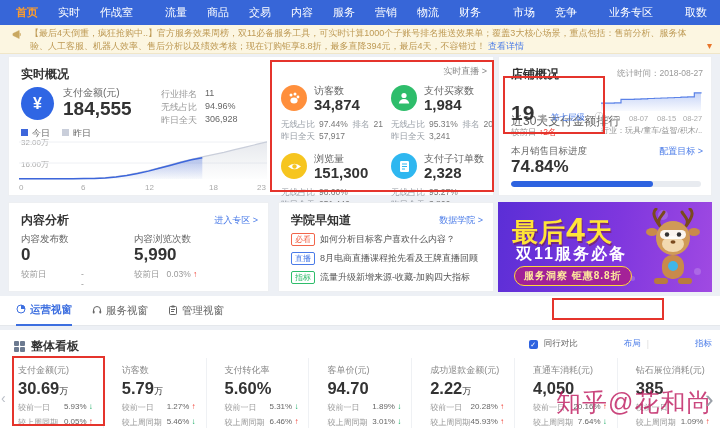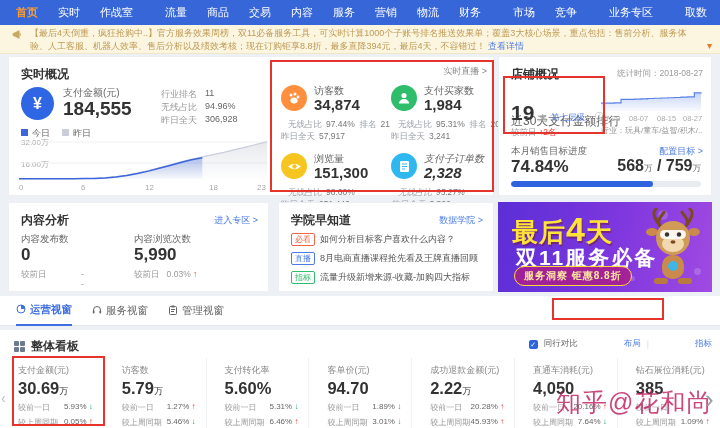--- a/index.html
+++ b/index.html
@@ -47,25 +47,25 @@
   #rt-chart { left:10px; top:82px; }
   .ytick { font-size:8px; color:#aaa; }
   .xtick { font-size:8px; color:#aaa; position:absolute; top:126px; }
 
   
   .tile { position:absolute; width:106px; height:62px; }
   .tile-circle { position:absolute; left:0; top:2px; width:26px; height:26px; border-radius:50%;
     display:flex; align-items:center; justify-content:center; }
   .tile-label { position:absolute; left:33px; top:1px; font-size:10px; color:#666; white-space:nowrap; }
   .tile-value { position:absolute; left:33px; top:13px; font-size:15px; font-weight:bold; color:#333; }
-  .tile-l1 { position:absolute; left:7px; top:36px; font-size:8.5px; color:#9aa0a8; white-space:nowrap; }
+  .tile-l1 { position:absolute; left:0; top:36px; font-size:8.5px; color:#9aa0a8; white-space:nowrap; }
   .tile-l2 { position:absolute; left:0; top:48px; font-size:8.5px; color:#9aa0a8; white-space:nowrap; }
   .tile-l1 b, .tile-l2 b { font-weight:normal; color:#777; }
   .t0 { left:272px; top:26px; } .t1 { left:382px; top:26px; }
-  .t2 { left:272px; top:94px; } .t3 { left:382px; top:94px;font-style:italic; }
+  .t2 { left:272px; top:94px; } .t3 { left:382px; top:94px; }
 
   
   #shop-title { left:12px; top:9px; }
   #shop-time { right:8px; top:11px; font-size:8.5px; color:#999; }
   #rank-label { left:12px; top:32px; font-size:12px; color:#666;margin-top:24px; }
   #rank-value { left:12px; top:44px; font-size:21px; font-weight:bold; color:#333; }
   #rank-unit  { left:40px; top:55px; font-size:9px; color:#999; }
   #rank-level { left:52px; top:55px; font-size:8.5px; color:#4A7BE8; }
   #rank-info  { left:96px; top:54px; font-size:8.5px; color:#bbb; }
   #rank-delta { left:12px; top:70px; font-size:8.5px; color:#999; }
@@ -92,21 +92,21 @@
   #col-title { left:12px; top:9px; }
   #col-link { right:10px; top:11px; }
   .col-item { position:absolute; left:12px; font-size:9px; color:#555; white-space:nowrap; display:flex; align-items:center; gap:5px; }
   .col-tag { font-size:8px; padding:0 3px; line-height:11px; border:1px solid currentColor; border-radius:2px; }
 
   
   #ad-bg { position:absolute; inset:0; background:linear-gradient(100deg,#5B2ED6 0%,#7F37DE 55%,#A04AE2 100%); }
   #ad-line1 { position:absolute; left:14px; top:8px; font-size:26px; font-weight:bold; color:#FFE438;
     text-shadow:1px 2px 0 rgba(120,20,20,.45); letter-spacing:1px; }
   #ad-line1 .big4 { font-size:34px; }
-  #ad-line2 { position:absolute; left:18px; top:42px; font-size:21px; font-weight:bold; color:#fff; letter-spacing:2px; }
+  #ad-line2 { position:absolute; left:18px; top:42px; font-size:16px; font-weight:bold; color:#fff; letter-spacing:2px; }
   #ad-badge { position:absolute; left:16px; top:64px; font-size:10px; font-weight:bold; color:#FFEB9C;
     background:rgba(170,30,140,.85); border:1px solid #FFD83A; border-radius:10px; padding:2px 9px; letter-spacing:1px; }
   .ad-dot { position:absolute; border-radius:50%; background:rgba(255,255,255,.18); }
 
   
   #tabsbar { position:absolute; left:0; top:296px; width:720px; height:30px; background:#fff; border-bottom:1px solid #E5E8EC; }
   .tab { position:absolute; top:0; height:30px; display:flex; align-items:center; gap:4px;
     font-size:10.5px; color:#666; cursor:pointer; }
   .tab.active { color:#3D6FE0; border-bottom:2px solid #3D6FE0; font-weight:bold; }
 
@@ -317,23 +317,20 @@
     </svg>
     <div class="shop-xt" style="left:102px;">07-29</div>
     <div class="shop-xt" style="left:130px;">08-07</div>
     <div class="shop-xt" style="left:158px;">08-15</div>
     <div class="shop-xt" style="left:184px;">08-27</div>
     <div class="abs" id="shop-industry">行业：玩具/童车/益智/积木/..</div>
 
     <div class="abs" id="goal-label">本月销售目标进度</div>
     <a href="#" class="abs sm-link" id="goal-link">配置目标 &gt;</a>
     <div class="abs" id="goal-pct">74.84%</div>
-    <div class="abs" id="goal-nums">
-      <span>568</span><small>万</small><span> / </span><span>759</span><small>万</small>
-    </div>
     <div class="abs" id="goal-track">
         <div id="goal-fill" style="width: 74.84%;"></div>
       </div>
   </section>
 
   <section class="card" id="content-card">
     <div class="abs card-title" id="ca-title">内容分析</div>
     <a href="#" class="abs sm-link" id="ca-link">进入专区 &gt;</a>
 
     <div class="abs ca-metric-label" style="left:12px;">内容发布数</div>

